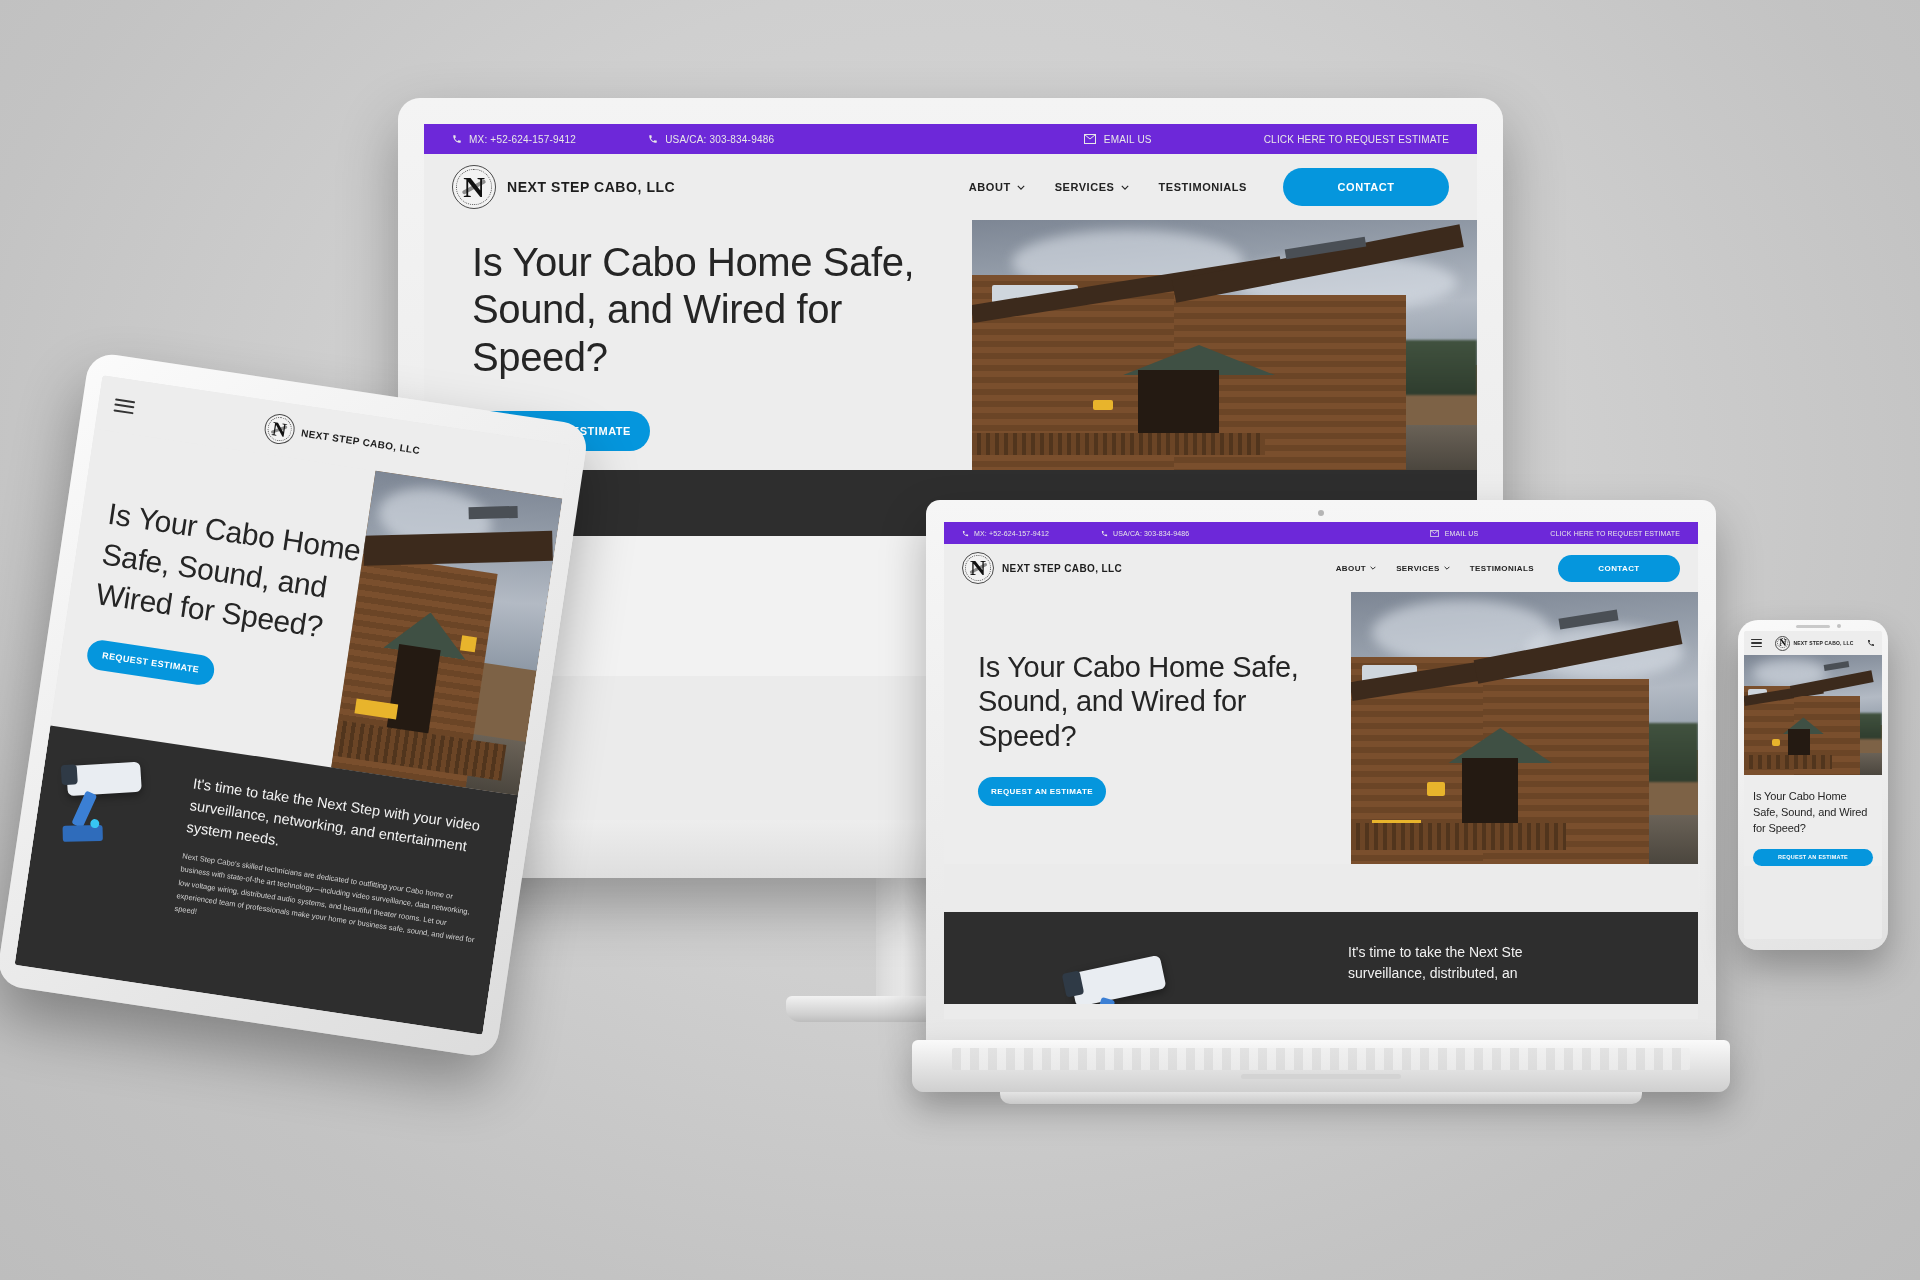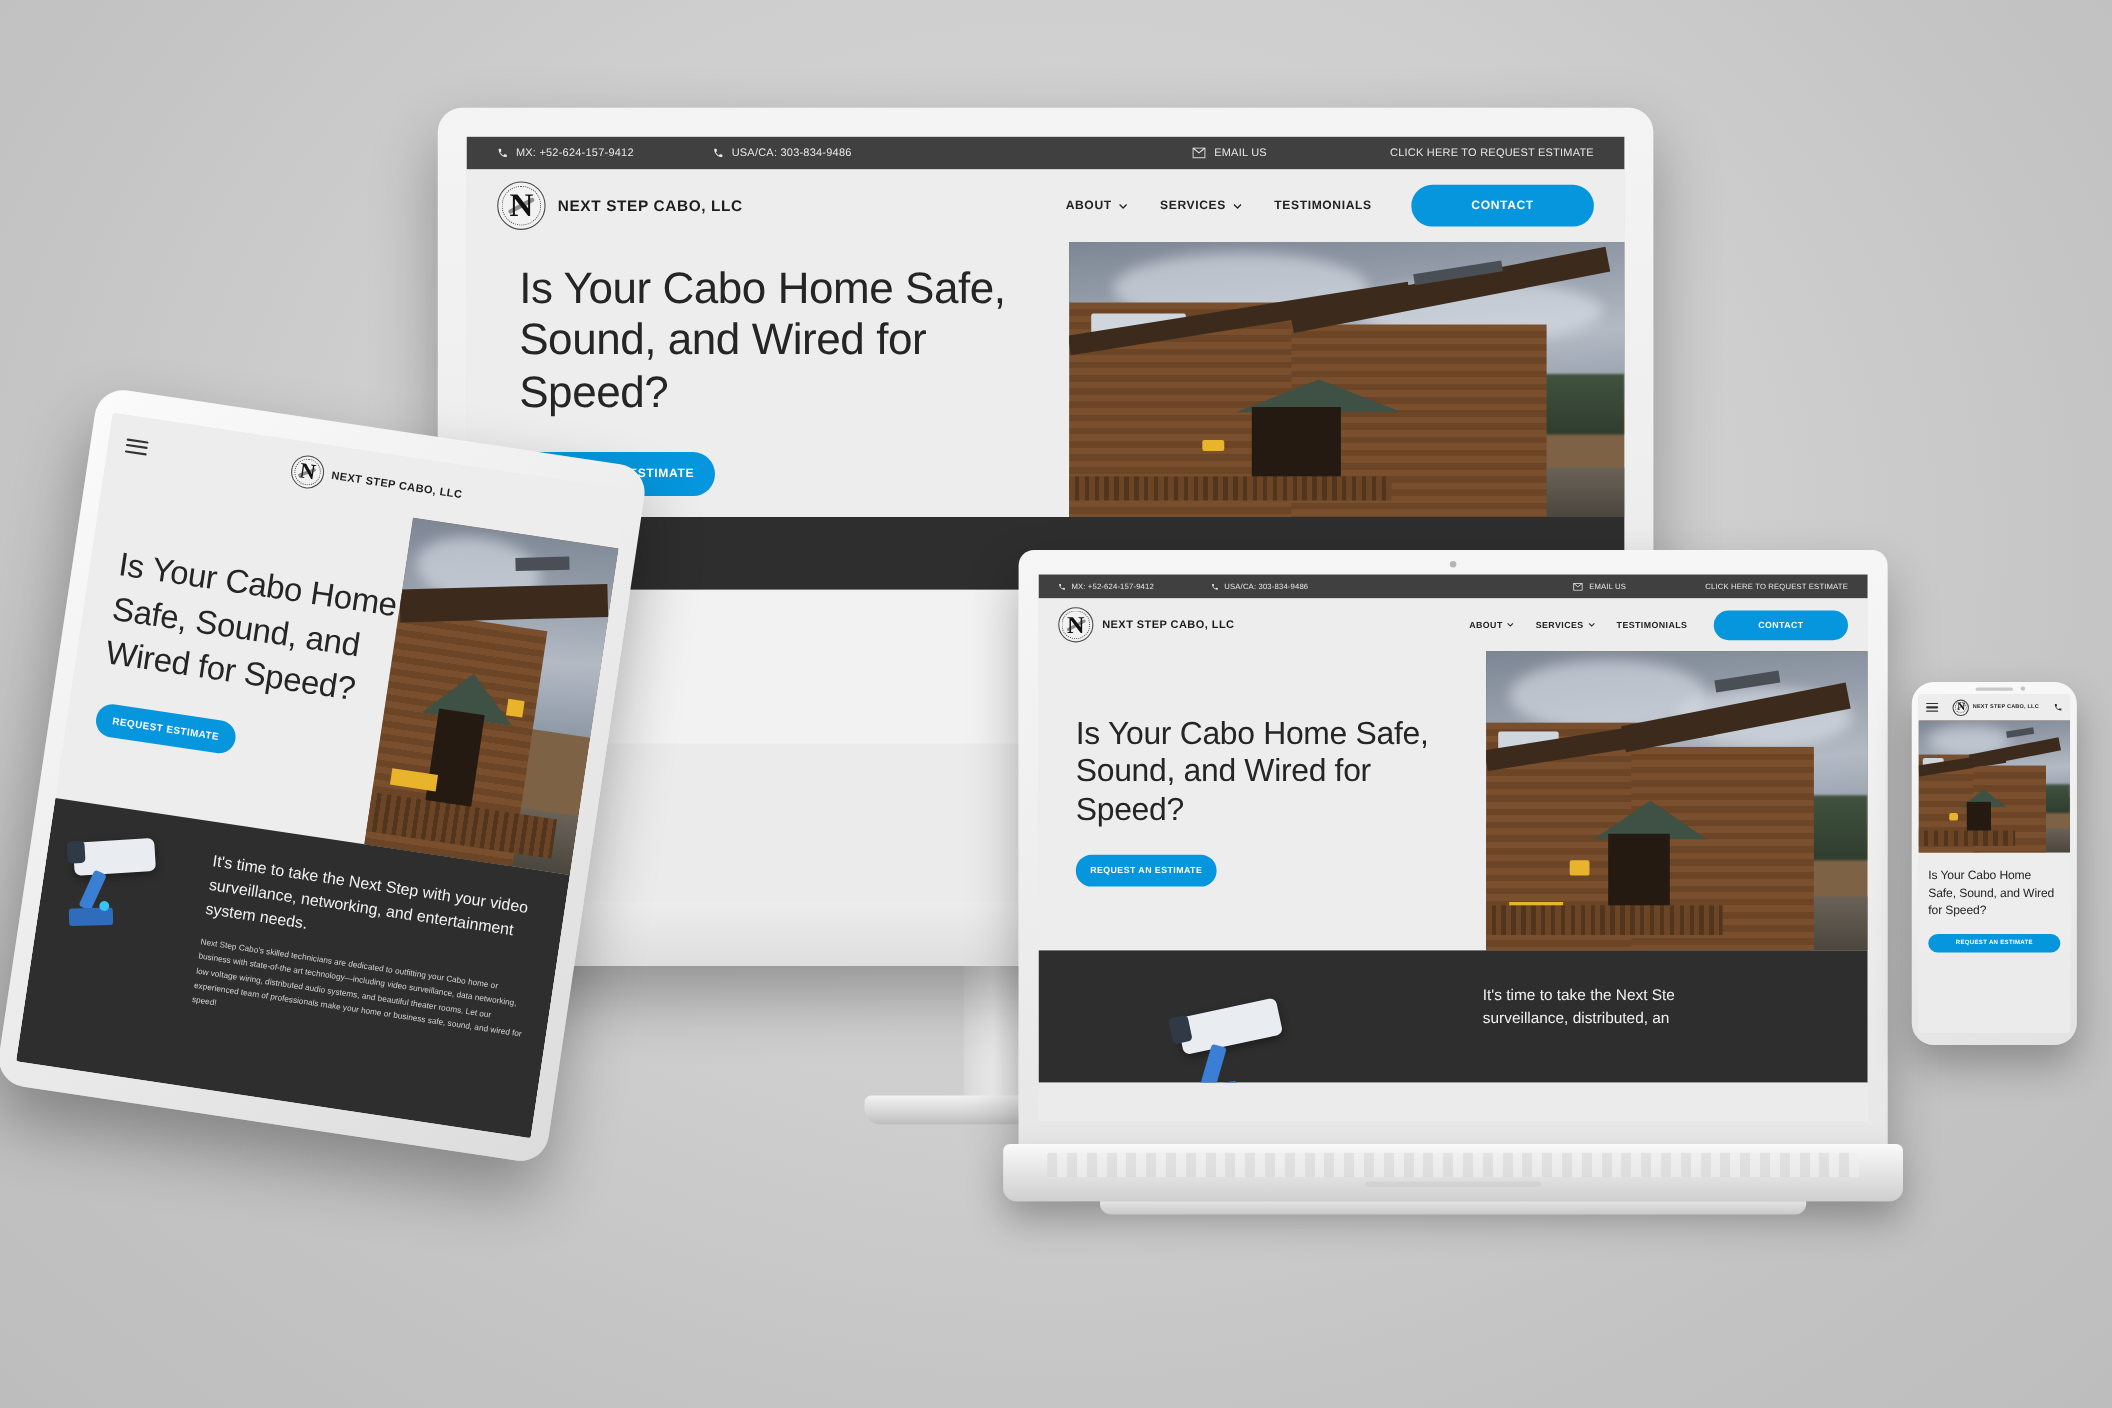--- a/index.html
+++ b/index.html
@@ -7,21 +7,21 @@
   body {
     font-family: "Liberation Sans", sans-serif;
     background: radial-gradient(ellipse at 50% 38%, #d8d8d8 0%, #cfcfcf 45%, #c3c3c3 75%, #bdbdbd 100%);
     position: relative;
   }
 
   
   .site { width: 100%; height: 100%; background: #ebebeb; overflow: hidden; position: relative; }
 
   .topbar {
-    background: #404040; color: #e8e8e8; display: flex; align-items: center;
+    background: #6d28d9; color: #e8e8e8; display: flex; align-items: center;
     width: 100%;
   }
   .topbar .tb-left { display: flex; align-items: center; }
   .topbar .tb-right { display: flex; align-items: center; margin-left: auto; }
   .tb-item { display: flex; align-items: center; white-space: nowrap; letter-spacing: .02em; }
   .tb-item svg { display: block; }
 
   .navbar { background: #ededed; display: flex; align-items: center; width: 100%; }
   .brand { display: flex; align-items: center; }
   .brand-name { font-weight: 700; color: #1d1d1d; letter-spacing: .04em; white-space: nowrap; }
@@ -375,21 +375,21 @@
               <div class="ph-gable" style="left:28%;top:50%;width:30%;height:13%;clip-path:polygon(50% 0,100% 100%,0 100%);"></div>
               <div class="ph-dark" style="left:32%;top:61%;width:16%;height:28%;"></div>
               <div class="ph-solar" style="left:60%;top:8%;width:17%;height:4%;transform:rotate(-9deg);"></div>
               <div class="ph-yellow" style="left:22%;top:70%;width:5%;height:5%;border-radius:2px;"></div>
               <div class="ph-yellow" style="left:6%;top:84%;width:14%;height:4%;"></div>
               <div class="ph-rail" style="left:0;bottom:5%;width:62%;height:10%;"></div>
             </div>
           </div>
         </div>
 
-        <div class="darkband" style="height:120px;padding:30px 0 0 0;">
+        <div class="darkband" style="height:92px;padding:30px 0 0 0;margin-top:48px;">
           <div class="cam" style="left:118px;top:52px;width:150px;height:90px;">
             <div class="cam-body" style="left:10px;top:0;width:92px;height:34px;"></div>
             <div class="cam-lens" style="left:2px;top:8px;width:18px;height:24px;"></div>
             <div class="cam-arm" style="left:34px;top:34px;width:14px;height:40px;transform:rotate(16deg);"></div>
             <div class="cam-base" style="left:18px;top:70px;width:46px;height:18px;transform:rotate(-10deg);"></div>
           </div>
           <div style="padding-left:404px;">
             <div class="dark-h2" style="font-size:14px;white-space:nowrap;">It's time to take the Next Ste</div>
             <div class="dark-h2" style="font-size:14px;white-space:nowrap;">surveillance, distributed, an</div>
           </div>

